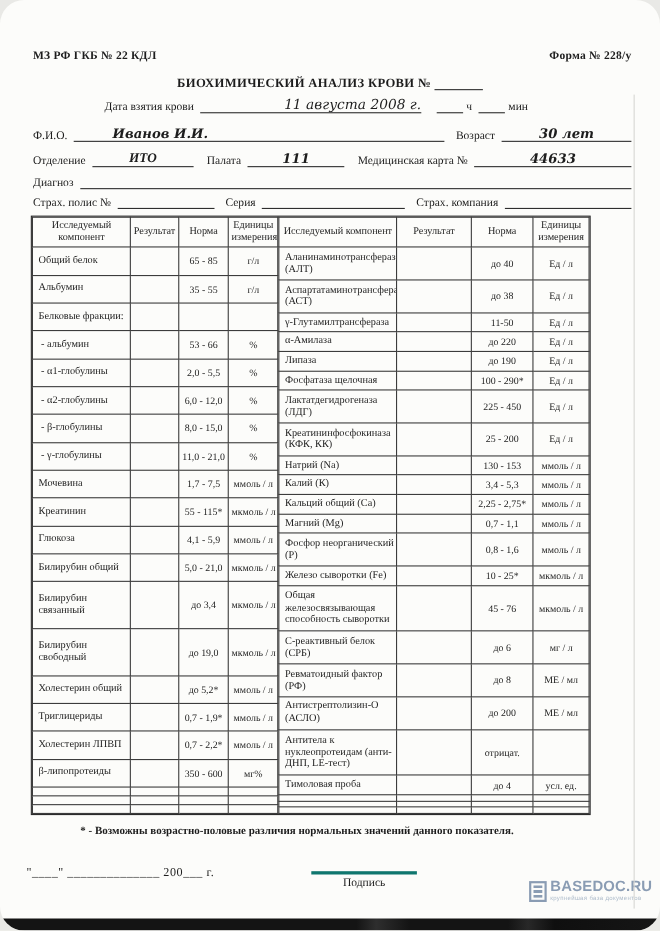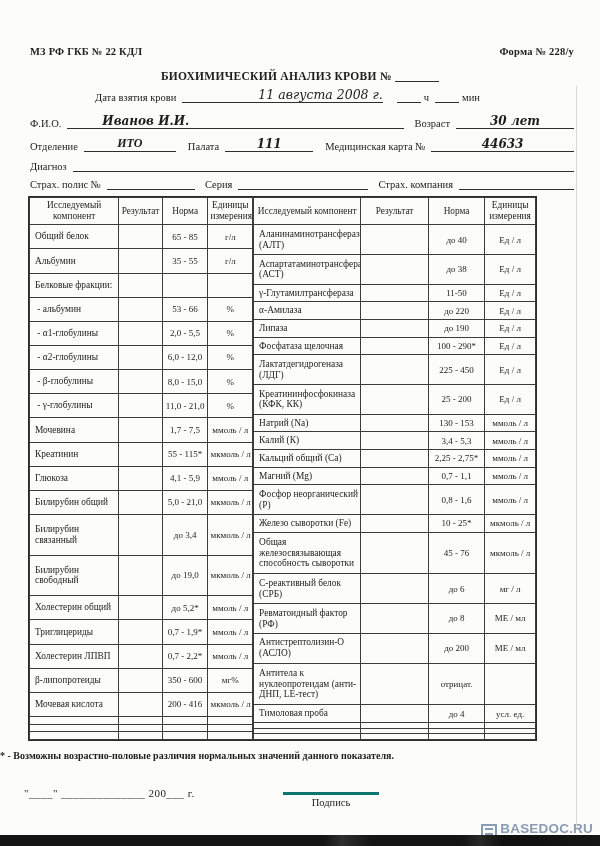--- a/index.html
+++ b/index.html
@@ -1,18 +1,18 @@
 <!DOCTYPE html>
 <html><head>
 <meta charset="utf-8">
 <style>
   html,body{margin:0;padding:0;background:#e9e9e6;}
   .page{width:600px;height:846px;margin:0 auto;position:relative;overflow:hidden;
         background:#fcfcfa;color:#1d1d1d;
-        font-family:"Liberation Serif","DejaVu Serif",serif;}
+        font-family:"Liberation Serif","DejaVu Serif",serif;border-radius:22px;}
   .scan-edge{position:absolute;left:576px;top:86px;height:740px;width:1px;background:#d8d8d3;}
   .scan-bar{position:absolute;left:0;right:0;bottom:0;height:11px;
         background:linear-gradient(90deg,#141414 0 54%,#2e2e2e 57%,#141414 62%,#141414 77%,#282828 80%,#0f0f0f 84%,#161616 100%);}
   
   .org-row{display:flex;justify-content:space-between;margin:46px 26px 0 30px;
         font-size:10.5px;font-weight:bold;letter-spacing:.2px;}
   .title-row{text-align:center;margin-top:13px;font-size:11.5px;font-weight:bold;letter-spacing:.3px;}
   .blank{display:inline-block;border-bottom:1px solid #2e2e2e;text-align:center;vertical-align:bottom;}
   .hand{font-style:italic;font-family:"DejaVu Serif",serif;}
   .frow{display:flex;align-items:flex-end;font-size:10.5px;}
@@ -31,26 +31,26 @@
   table.tbl{border-collapse:collapse;table-layout:fixed;height:100%;}
   table.tbl-left{width:225px;}
   table.tbl-right{width:284px;}
   .tbl th{font-size:9.3px;font-weight:normal;border:1px solid #3c3c3c;padding:2px 2px;
         text-align:center;vertical-align:middle;line-height:1.2;}
   .tbl td{font-size:9.4px;border:1px solid #3c3c3c;padding:2px 2px;text-align:center;
         vertical-align:middle;line-height:1.15;overflow:hidden;}
   .tbl td.c-component{text-align:left;padding-left:5px;}
   .tbl td.c-norm,.tbl td.c-units{white-space:nowrap;font-size:9px;}
   
-  .footnote{margin-top:9px;padding-right:60px;font-size:10px;font-weight:bold;}
+  .footnote{margin-top:9px;text-align:center;padding-right:60px;font-size:10px;font-weight:bold;}
   .date-blank-line{position:absolute;left:24px;top:787px;font-size:11px;letter-spacing:.5px;}
   .sig{position:absolute;left:283px;top:792px;width:96px;border-top:3px solid #0f766e;
         text-align:center;font-size:10.5px;padding-top:2px;}
   
-  .basedoc{position:absolute;right:7px;top:822px;display:flex;align-items:flex-start;
+  .basedoc{position:absolute;right:7px;top:799px;display:flex;align-items:flex-start;
         font-family:"Liberation Sans",sans-serif;color:#8a9cb3;}
   .bd-icon{width:12px;height:15px;border:2px solid #8a9cb3;margin:2px 3px 0 0;position:relative;}
   .bd-icon::before{content:"";position:absolute;left:2px;right:2px;top:2px;bottom:2px;
         background:repeating-linear-gradient(#8a9cb3 0 2px,transparent 2px 4.5px);}
   .bd-text{display:flex;flex-direction:column;line-height:1.1;}
   .bd-name{font-weight:bold;font-size:13.5px;letter-spacing:.2px;}
   .bd-sub{font-size:5.5px;color:#aebccb;letter-spacing:.3px;}
 </style>
 </head>
 <body>
@@ -224,26 +224,20 @@
             <td class="c-component">Холестерин  ЛПВП</td>
             <td class="c-result"></td>
             <td class="c-norm">0,7 - 2,2*</td>
             <td class="c-units">ммоль / л</td>
           </tr>
           <tr>
             <td class="c-component">β-липопротеиды</td>
             <td class="c-result"></td>
             <td class="c-norm">350 - 600</td>
             <td class="c-units">мг%</td>
-          </tr>
-          <tr>
-            <td class="c-component">Мочевая кислота</td>
-            <td class="c-result"></td>
-            <td class="c-norm">200 - 416</td>
-            <td class="c-units">мкмоль / л</td>
           </tr>
           <tr>
             <td class="c-component"></td>
             <td class="c-result"></td>
             <td class="c-norm"></td>
             <td class="c-units"></td>
           </tr>
           <tr>
             <td class="c-component"></td>
             <td class="c-result"></td>

